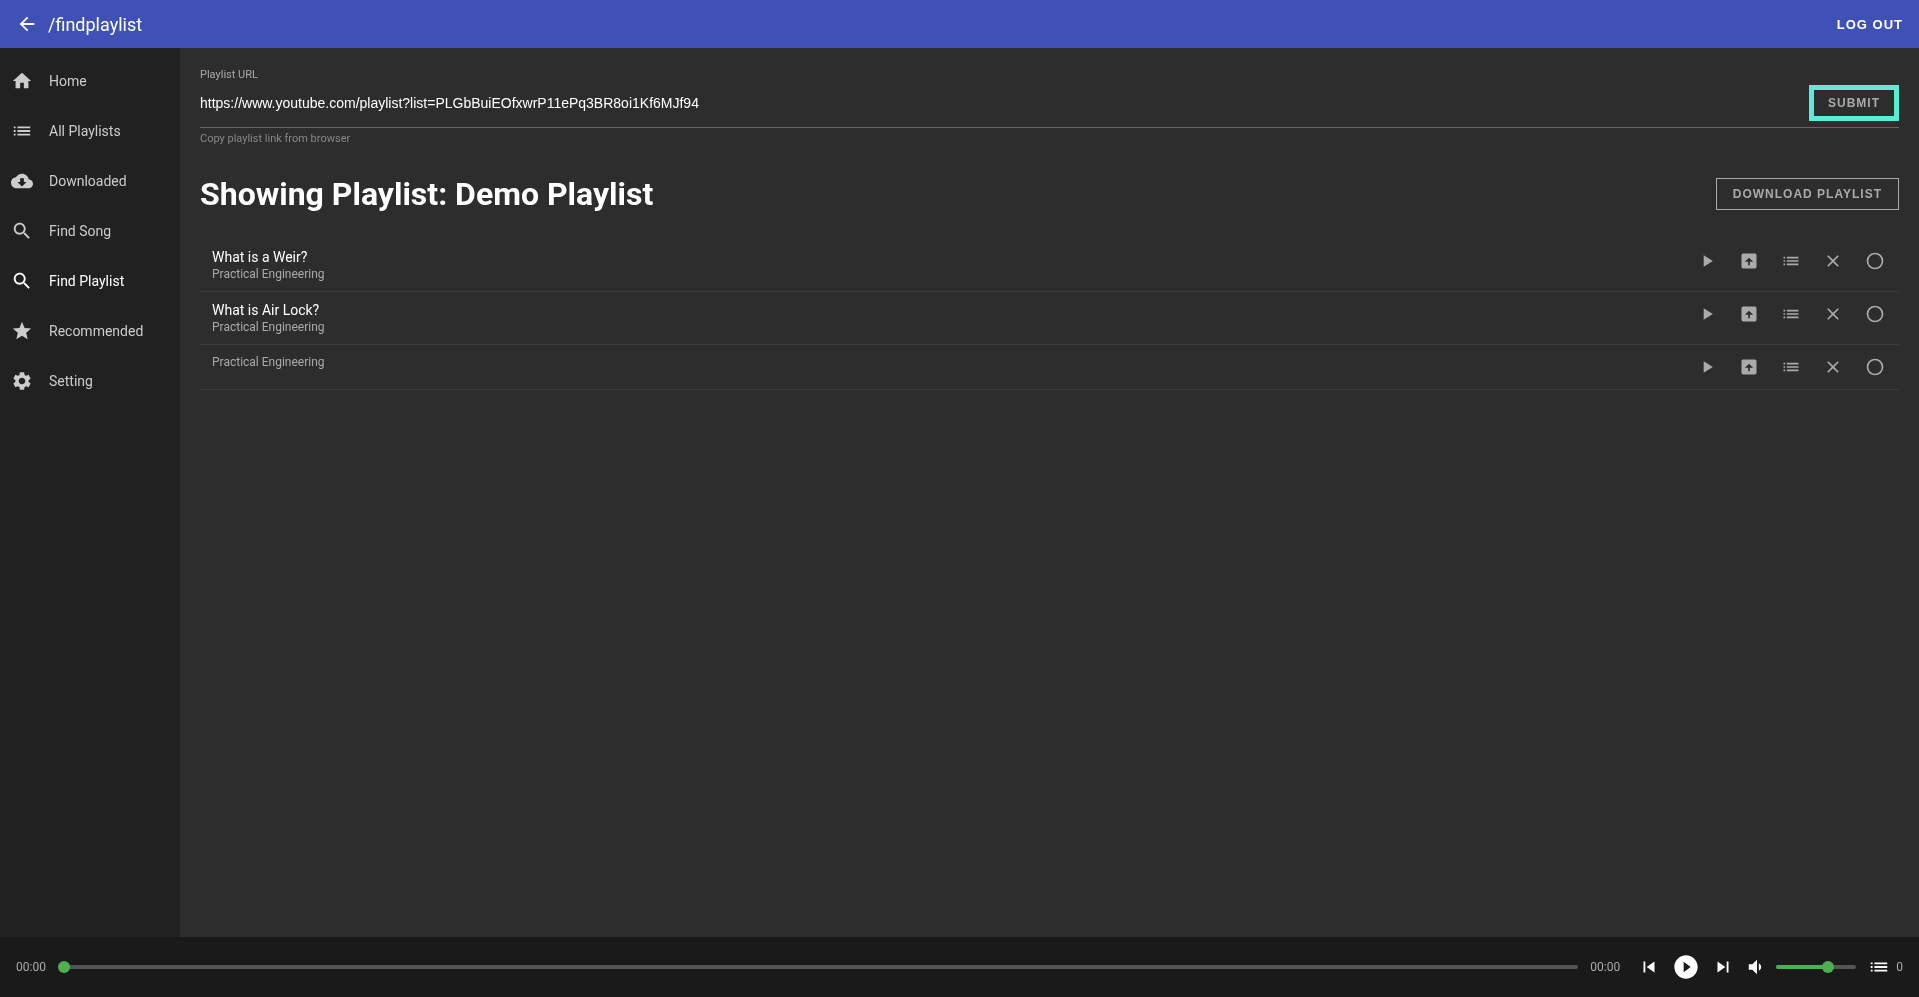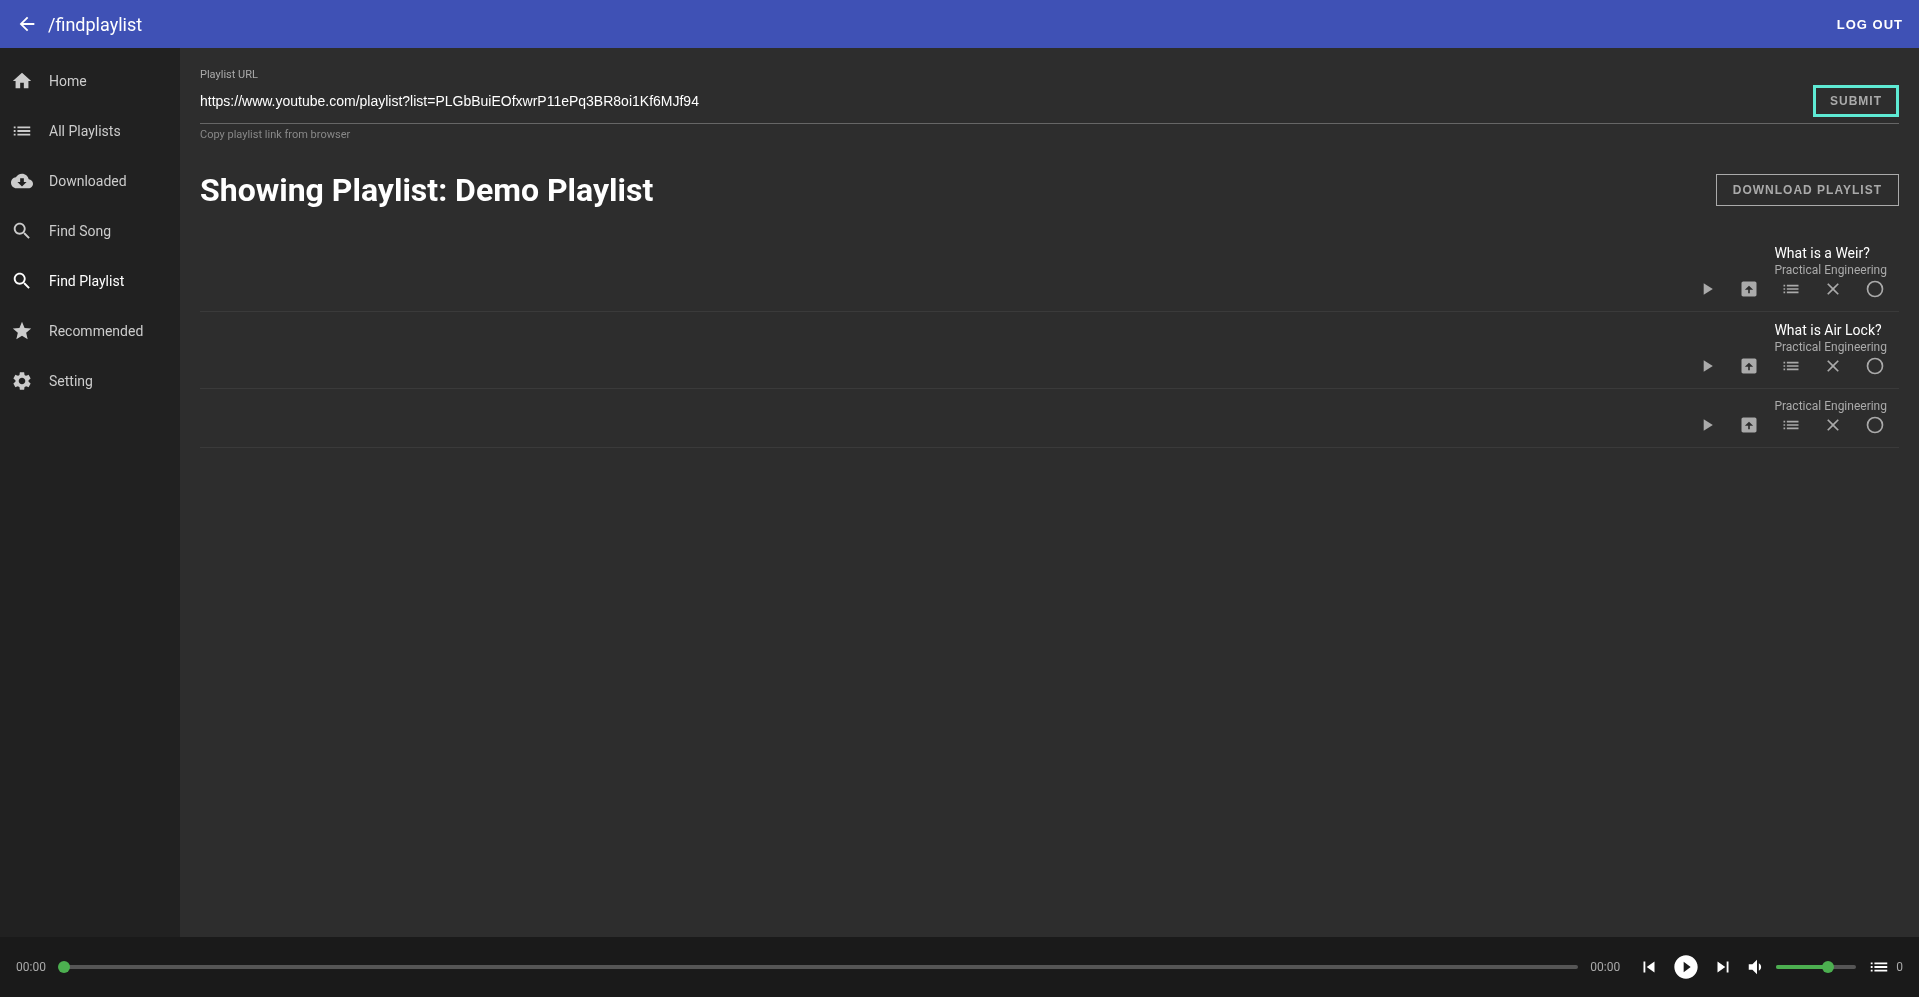--- a/index.html
+++ b/index.html
@@ -78,21 +78,21 @@
     .url-input {
       flex: 1;
       background: transparent;
       border: none;
       color: #fff;
       font-size: 14px;
       outline: none;
     }
     .submit-btn {
       background: transparent;
-      border: 3px solid #5eead4;
+      border: 5px solid #5eead4;
       color: #aaa;
       font-size: 12px;
       font-weight: 600;
       letter-spacing: 1px;
       padding: 6px 14px;
       cursor: pointer;
     }
     .url-hint { font-size: 11px; color: #888; margin-top: 4px; }
 
     
@@ -112,25 +112,24 @@
       font-weight: 600;
       letter-spacing: 1px;
       padding: 8px 16px;
       cursor: pointer;
     }
 
     
     .song-list { width: 100%; }
     .song-row {
       display: flex;
-      align-items: flex-end;
+      align-items: flex-start;
       padding: 10px 12px;
       border-bottom: 1px solid #3a3a3a;
       background: #2d2d2d;
-      flex-direction: column;
     }
     .song-info { flex: 1; }
     .song-title { font-size: 14px; color: #fff; margin-bottom: 2px; }
     .song-artist { font-size: 12px; color: #aaa; }
     .song-actions { display: flex; align-items: center; gap: 18px; }
     .action-btn {
       background: none;
       border: none;
       color: #aaa;
       cursor: pointer;

